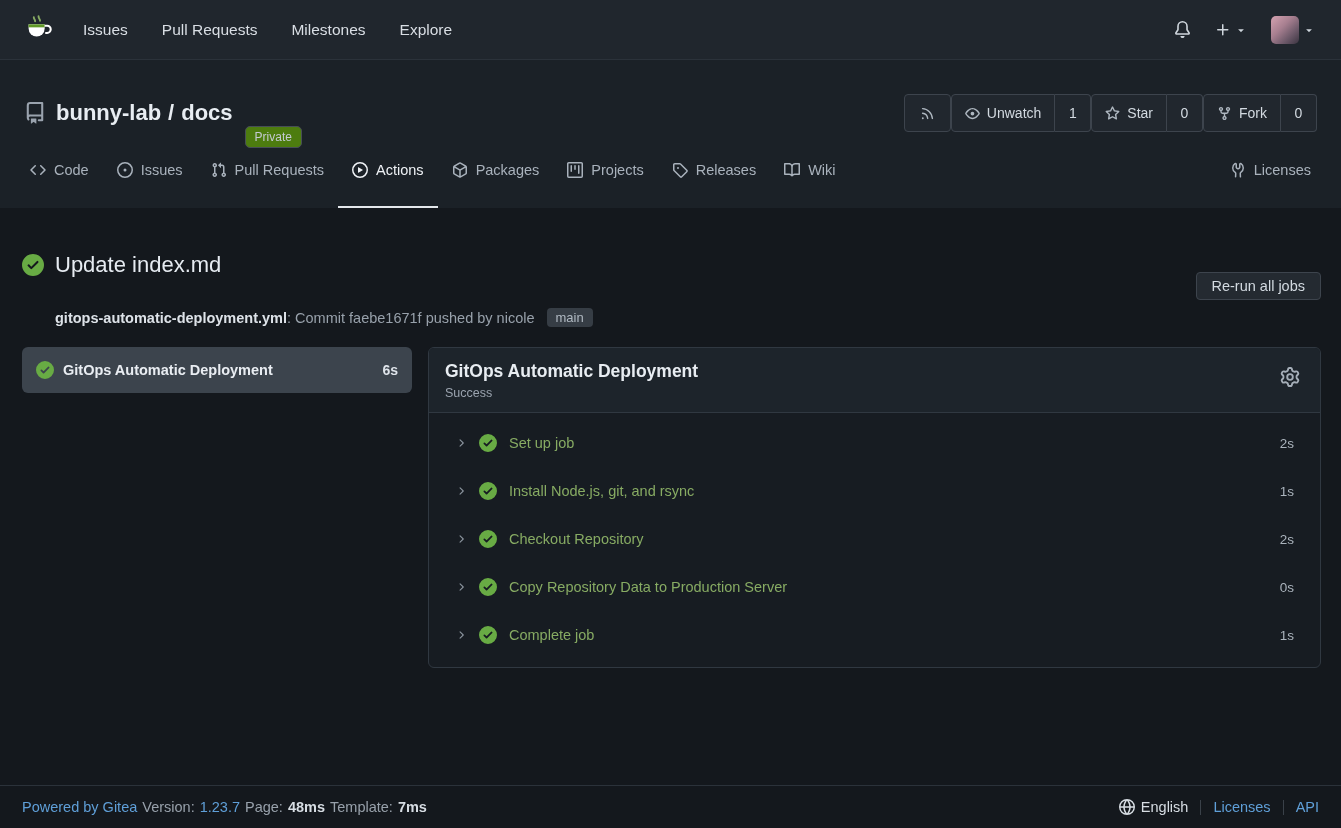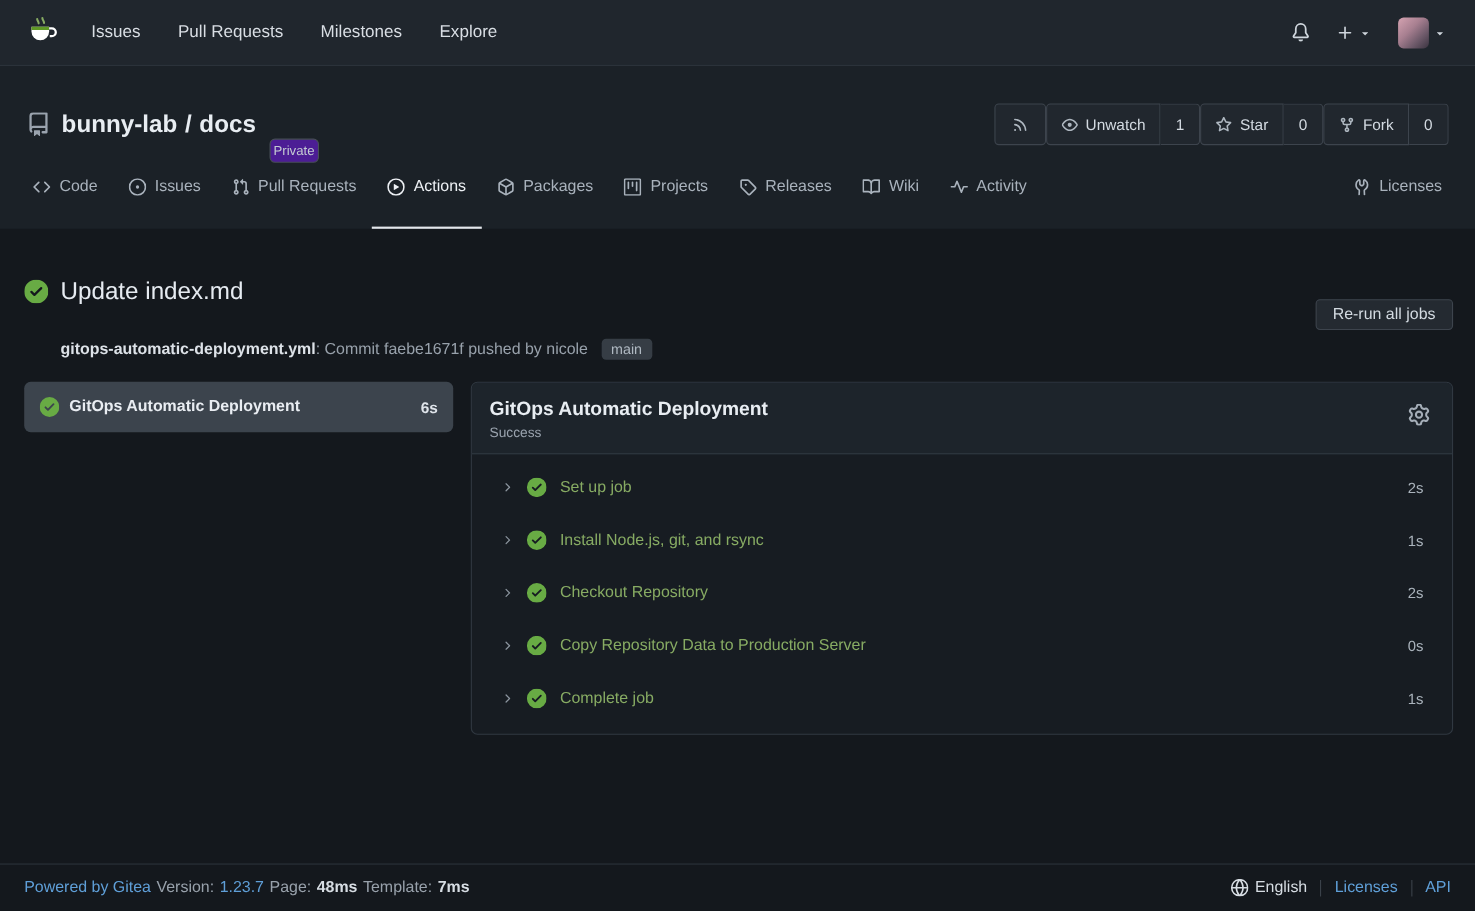--- a/index.html
+++ b/index.html
@@ -36,21 +36,21 @@
   }
 
   
   .repo-header { background:#1b2127; padding-top:18px; flex:none; }
   .repo-title-row { display:flex; align-items:center; padding:0 24px; }
   .repo-icon { color:#9aa3ae; margin-right:10px; }
   .repo-title { font-size:22px; font-weight:600; color:#e8edf2; display:flex; align-items:center; gap:7px; }
   .repo-title a { color:#e8edf2; text-decoration:none; cursor:pointer; }
   .badge-private {
     margin-left:12px; font-size:12px; font-weight:400; color:#c3cad2;
-    border:1px solid #474e56; background:#4c1d95; border-radius:5px; padding:3px 3px;margin-top:48px;
+    border:1px solid #474e56; background:#4d7c0f; border-radius:5px; padding:3px 9px;margin-top:48px;
   }
   .repo-actions { margin-left:auto; display:flex; align-items:center; }
   .btn-group { display:flex; }
   .seg {
     height:38px; display:flex; align-items:center; gap:7px; padding:0 13px;
     background:#21272e; border:1px solid #3d444d; color:#d3dae1; font-size:14px;
     cursor:pointer; white-space:nowrap;
   }
   .btn-group .seg:first-child { border-radius:4px 0 0 4px; }
   .btn-group .seg:last-child { border-radius:0 4px 4px 0; border-left:none; min-width:36px; justify-content:center; }
@@ -336,26 +336,20 @@
             <use href="#i-tag"></use>
           </svg>
         <span>Releases</span>
       </a>
       <a class="tab">
         <svg class="ic" width="16" height="16">
             <use href="#i-book"></use>
           </svg>
         <span>Wiki</span>
       </a>
-      <a class="tab">
-        <svg class="ic" width="16" height="16">
-            <use href="#i-pulse"></use>
-          </svg>
-        <span>Activity</span>
-      </a>
       <div class="tabs-spacer"></div>
       <a class="tab">
         <svg class="ic" width="16" height="16">
             <use href="#i-tools"></use>
           </svg>
         <span>Licenses</span>
       </a>
     </nav>
   </header>
 

